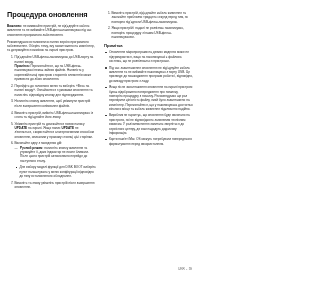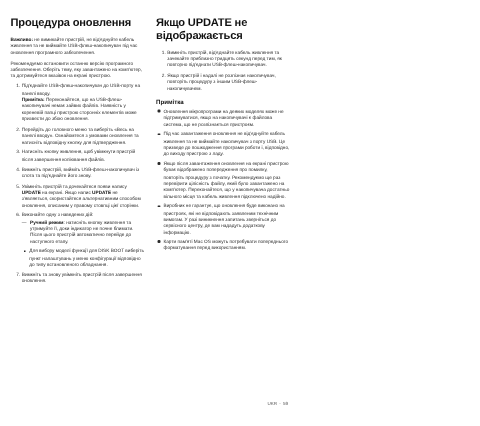--- a/index.html
+++ b/index.html
@@ -219,21 +219,20 @@
         <li class="numitem">
           <span class="num">7.</span>
           <span>Вимкніть та знову увімкніть пристрій після завершення оновлення.</span>
         </li>
 
       </ol>
     </div>
 
     <div class="col">
 
-      <h1 class="title">Якщо UPDATE не відображається</h1>
 
       <ol class="numlist">
         <li class="numitem">
           <span class="num">1.</span>
           <span>Вимкніть пристрій, від'єднайте кабель живлення та зачекайте приблизно тридцять секунд перед тим, як повторно під'єднати USB-флеш-накопичувач.</span>
         </li>
         <li class="numitem">
           <span class="num">2.</span>
           <span>Якщо пристрій і надалі не розпізнає накопичувач, повторіть процедуру з іншим USB-флеш-накопичувачем.</span>
         </li>

